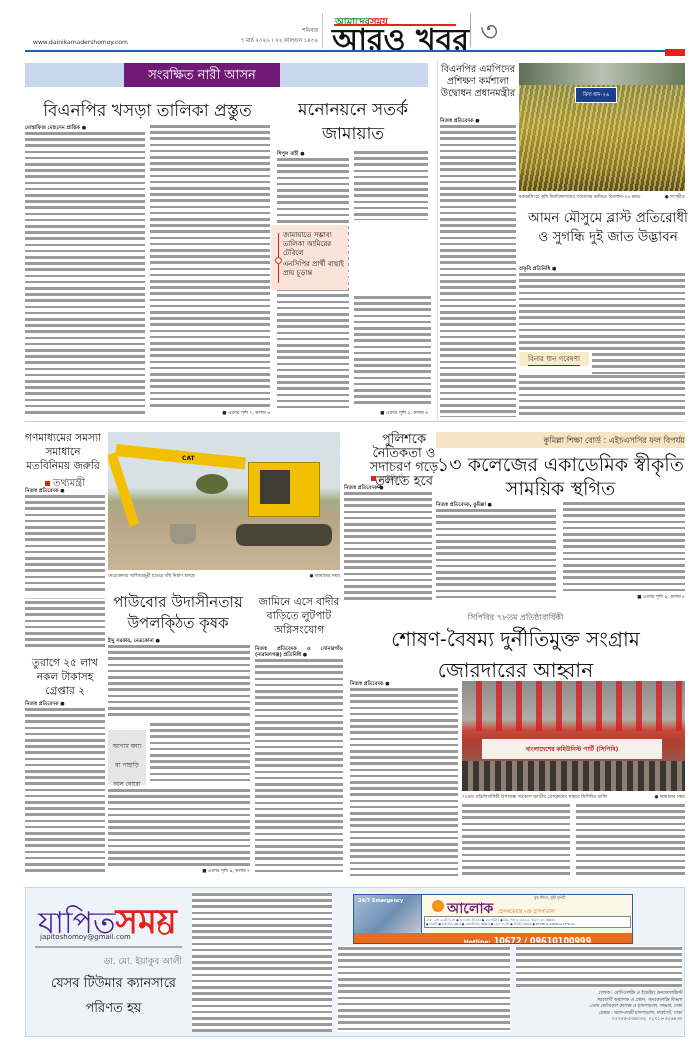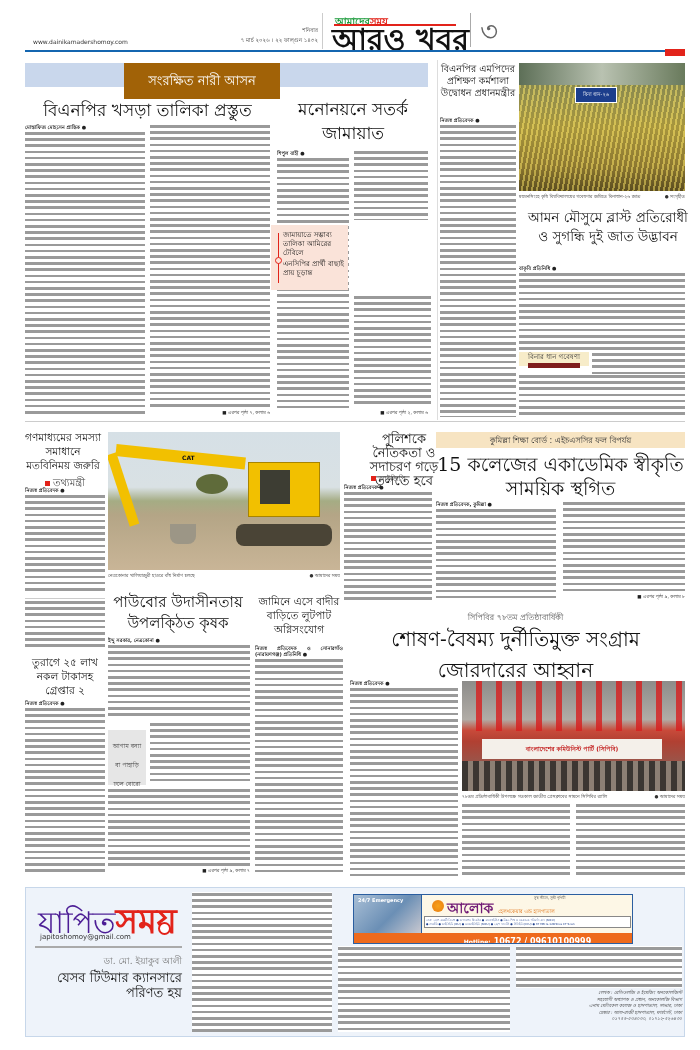--- a/index.html
+++ b/index.html
@@ -24,21 +24,21 @@
 <div class="abs" style="right:382px;top:37px;font-size:5.5px;color:#333">৭ মার্চ ২০২৬ । ২২ ফাল্গুন ১৪৩২</div>
 <div class="abs" style="left:322px;top:13px;width:1px;height:36px;background:#ccc"></div>
 <div class="abs" style="left:334px;top:24px;width:122px;height:2px;background:#e2231a"></div>
 <div class="abs hl" style="left:332px;top:16px;font-size:30px;font-weight:bold;color:#111;letter-spacing:0">আরও খবর</div>
 <div class="abs" style="left:470px;top:13px;width:1px;height:34px;background:#aaa"></div>
 <div class="abs" style="left:480px;top:10px;font-size:28px;color:#666;font-family:'DejaVu Serif',serif">৩</div>
 <div class="abs" style="left:25px;top:50px;width:660px;height:2px;background:#1466b0"></div>
 <div class="abs" style="left:665px;top:49px;width:20px;height:7px;background:#e2231a"></div>
 
 <div class="abs" style="left:25px;top:63px;width:403px;height:24px;background:#c9d7ec"></div>
-<div class="abs" style="left:124px;top:63px;width:156px;height:36px;background:#a16207;display:flex;align-items:center;justify-content:center">
+<div class="abs" style="left:124px;top:63px;width:156px;height:24px;background:#701a75;display:flex;align-items:center;justify-content:center">
   <span style="color:#fff;font-size:13px;font-family:'DejaVu Serif',serif">সংরক্ষিত নারী আসন</span>
 </div>
 
 <div class="abs hl" style="left:25px;top:97px;width:245px;font-size:17px">বিএনপির খসড়া তালিকা প্রস্তুত</div>
 <div class="abs txt" style="left:25px;top:124px;width:120px;height:292px">
   <div class="byline">মোস্তাফিজ মোহসেন প্রান্তিক ●</div>
   <span class="filler"></span>
 </div>
 <div class="abs txt" style="left:150px;top:124px;width:120px;height:285px">
     <span class="filler"></span>
@@ -81,21 +81,21 @@
   <span>ময়মনসিংহে কৃষি বিশ্ববিদ্যালয়ের গবেষণার জমিতে বিনাধান-২৬ জাত</span>
   <span>● সংগৃহীত</span>
 </div>
 
 <div class="abs hl" style="left:528px;top:208px;width:160px;font-size:13.5px;line-height:19px">আমন মৌসুমে ব্লাস্ট প্রতিরোধী ও সুগন্ধি দুই জাত উদ্ভাবন</div>
 <div class="abs txt" style="left:519px;top:265px;width:166px;height:85px">
   <div class="byline">বাকৃবি প্রতিনিধি ●</div>
   <span class="filler"></span>
 </div>
 <div class="abs" style="left:519px;top:352px;width:70px;height:14px;background:#f7ecc9;display:flex;align-items:center;justify-content:center">
-  <span style="font-size:7px;color:#333;border-bottom:5px solid #7f1d1d">বিনার ধান গবেষণা</span>
+  <span style="font-size:7px;color:#333;border-bottom:1px solid #7f1d1d">বিনার ধান গবেষণা</span>
 </div>
 <div class="abs txt" style="left:592px;top:352px;width:93px;height:22px">
     <span class="filler"></span>
   </div>
 <div class="abs txt" style="left:519px;top:374px;width:166px;height:44px">
     <span class="filler"></span>
   </div>
 
 <div class="abs" style="left:25px;top:421px;width:660px;height:1px;background:#ccc"></div>
 
@@ -125,24 +125,24 @@
 
 <div class="abs hl" style="left:360px;top:432px;width:88px;font-size:13px;line-height:14px">পুলিশকে নৈতিকতা ও সদাচরণ গড়ে তুলতে হবে</div>
 <div class="abs" style="left:344px;top:473px;width:88px;text-align:center;font-size:7px;color:#444">
   <span style="display:inline-block;width:5px;height:5px;background:#e2231a;margin-right:3px"></span><span>আইজিপি</span>
 </div>
 <div class="abs txt" style="left:344px;top:484px;width:88px;height:116px">
   <div class="byline">নিজস্ব প্রতিবেদক ●</div>
   <span class="filler"></span>
 </div>
 
-<div class="abs" style="left:436px;top:432px;width:249px;height:16px;background:#f7e4c2;display:flex;align-items:center;justify-content:center">
+<div class="abs" style="left:436px;top:432px;width:249px;height:16px;background:#f7e4c2;display:flex;align-items:center;justify-content:flex-end">
   <span style="font-size:8px;color:#333">কুমিল্লা শিক্ষা বোর্ড : এইচএসসির ফল বিপর্যয়</span>
 </div>
-<div class="abs hl" style="left:436px;top:452px;width:249px;font-size:19px;line-height:24px">15 কলেজের একাডেমিক স্বীকৃতি সাময়িক স্থগিত</div>
+<div class="abs hl" style="left:436px;top:452px;width:249px;font-size:19px;line-height:24px">১৩ কলেজের একাডেমিক স্বীকৃতি সাময়িক স্থগিত</div>
 <div class="abs txt" style="left:436px;top:501px;width:120px;height:100px">
   <div class="byline">নিজস্ব প্রতিবেদক, কুমিল্লা ●</div>
   <span class="filler"></span>
 </div>
 <div class="abs txt" style="left:563px;top:501px;width:122px;height:92px">
     <span class="filler"></span>
   </div>
 <div class="abs cont" style="left:600px;top:594px;width:85px">■ এরপর পৃষ্ঠা ৯, কলাম ৮</div>
 
 <div class="abs" style="left:25px;top:598px;width:80px;height:1px;background:#ccc"></div>
@@ -200,21 +200,21 @@
   </div>
 
 <div class="abs" style="left:25px;top:887px;width:660px;height:150px;background:#eef3fa;border:1px solid #c7d7ea"></div>
 <div class="abs" style="left:38px;top:895px;font-family:'DejaVu Serif',serif">
   <span style="font-size:30px;color:#4c1d95">যাপিত</span><span style="font-size:34px;color:#e2231a;font-weight:bold">সময়</span>
 </div>
 <div class="abs" style="left:158px;top:922px;width:13px;height:13px;border-radius:50%;background:#fff;border:2px solid #e2231a"></div>
 <div class="abs" style="left:40px;top:933px;font-size:7px;color:#333">japitoshomoy@gmail.com</div>
 <div class="abs" style="left:35px;top:946px;width:147px;height:2px;background:#aaa"></div>
 <div class="abs" style="left:35px;top:954px;width:147px;text-align:right;font-size:9px;color:#777;font-family:'DejaVu Serif',serif">ডা. মো. ইয়াকুব আলী</div>
-<div class="abs hl" style="left:45px;top:970px;width:137px;text-align:right;font-size:13px;line-height:15px">যেসব টিউমার ক্যানসারে পরিণত হয়</div>
+<div class="abs hl" style="left:45px;top:970px;width:137px;text-align:center;font-size:13px;line-height:25px">যেসব টিউমার ক্যানসারে পরিণত হয়</div>
 
 <div class="abs txt" style="left:192px;top:892px;width:140px;height:140px">
     <span class="filler"></span>
   </div>
 <div class="abs txt" style="left:338px;top:946px;width:172px;height:86px">
     <span class="filler"></span>
   </div>
 <div class="abs txt" style="left:516px;top:946px;width:166px;height:42px">
     <span class="filler"></span>
   </div>

